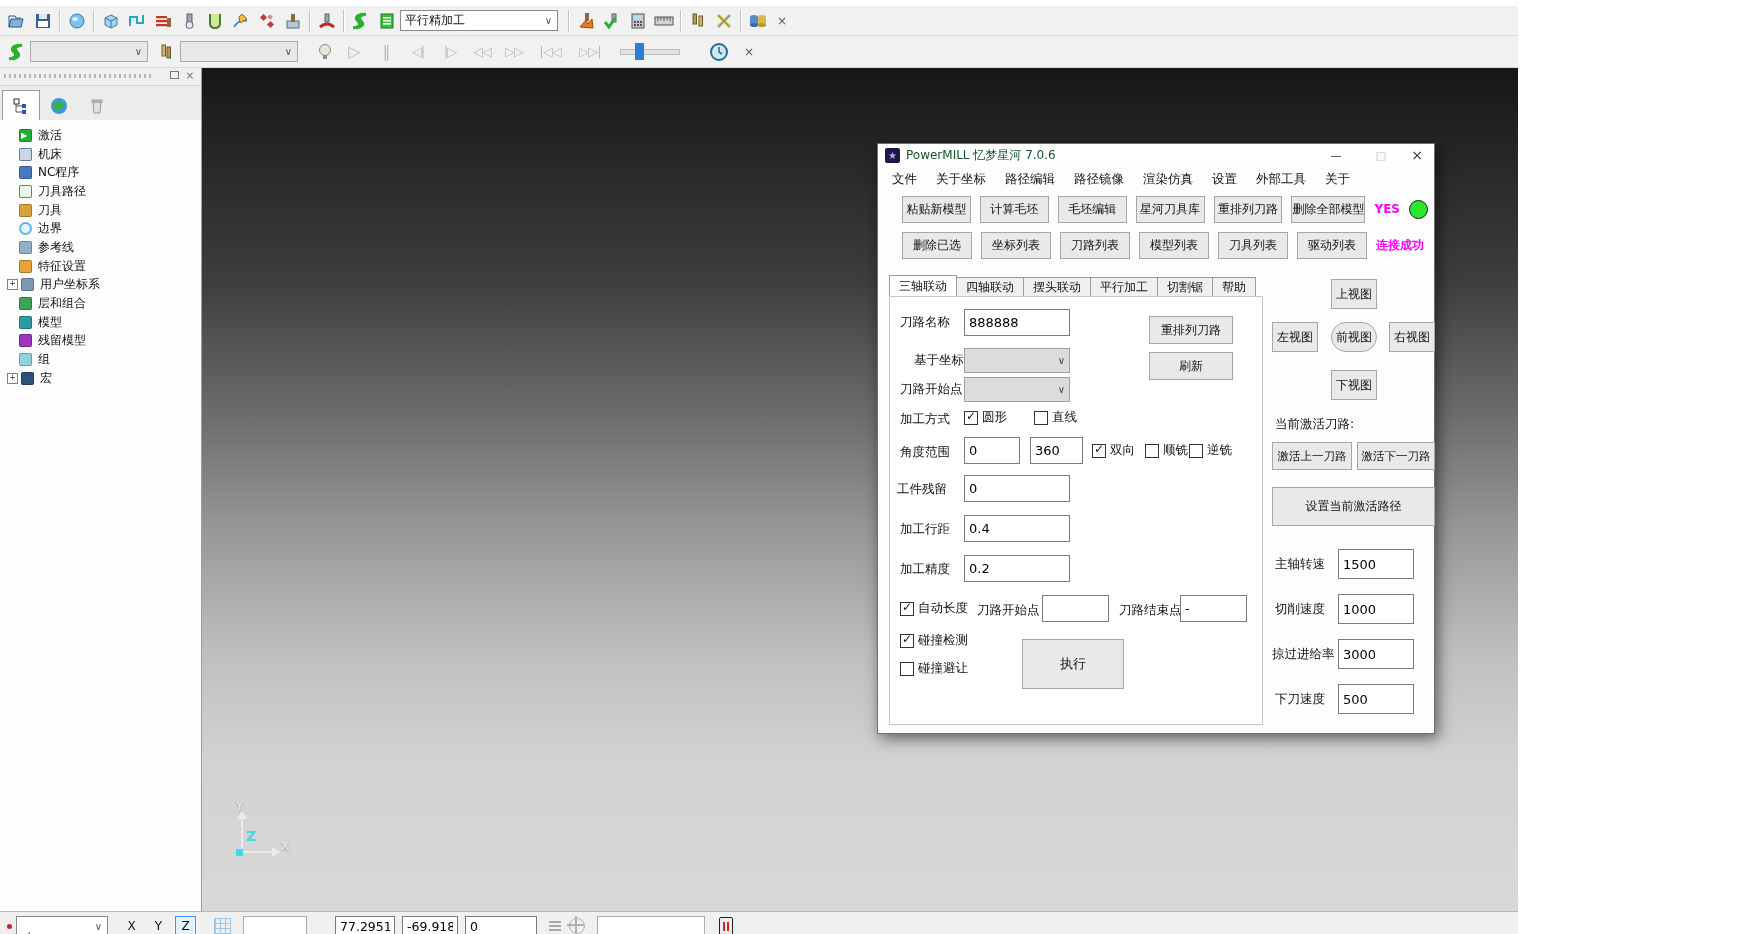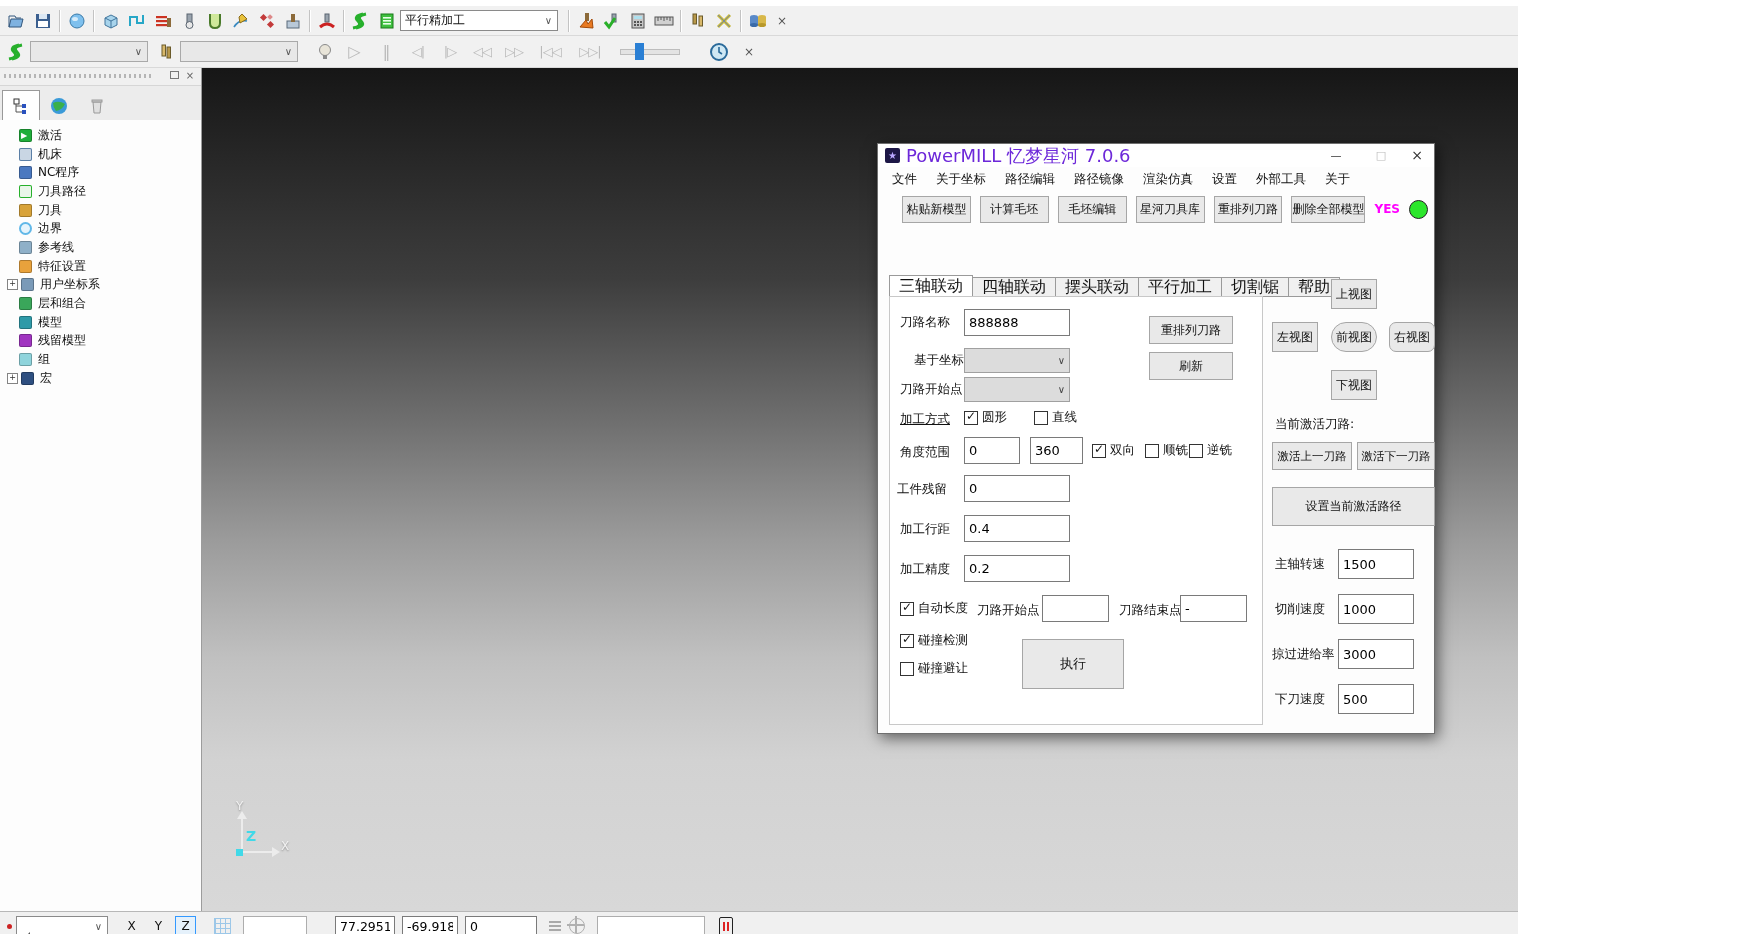--- a/index.html
+++ b/index.html
@@ -61,33 +61,33 @@
   .triad .vhead{position:absolute;left:11px;top:10px;width:0;height:0;border-left:5px solid transparent;border-right:5px solid transparent;border-bottom:8px solid #ececec;}
   .triad .hhead{position:absolute;left:46px;top:46px;width:0;height:0;border-top:5px solid transparent;border-bottom:5px solid transparent;border-left:8px solid #ececec;}
   .triad .origin{position:absolute;left:10px;top:48px;width:7px;height:7px;background:#41d9e8;}
 
   
   .dialog{position:absolute;left:877px;top:137px;width:558px;height:591px;background:#fdfdfd;
      border:1px solid #6f6f6f;box-shadow:3px 4px 14px rgba(0,0,0,.55);box-sizing:border-box;}
   .dtitle{height:23px;display:flex;align-items:center;background:#fff;}
   .dtitle .appic{width:15px;height:15px;background:#1d1746;border-radius:2px;margin:0 6px 0 7px;
      color:#b9a7ff;font-size:10px;line-height:15px;text-align:center;}
-  .dtitle .ttext{font-size:18px;color:#6d28d9;}
+  .dtitle .ttext{font-size:12px;color:#14532d;}
   .wbtn{position:absolute;top:2px;width:30px;height:19px;text-align:center;line-height:19px;font-size:11px;color:#333;}
   .wbtn.dis{color:#b9b9b9;}
   .dmenu{height:25px;display:flex;align-items:center;padding-left:14px;gap:19px;background:#fdfdfd;}
   .dmenu span{font-size:12.5px;}
   .btnrow{position:absolute;left:24px;right:6px;height:28px;display:flex;gap:9px;align-items:center;}
   .wbtn93{flex:1;height:27px;background:#e9e9e9;border:1px solid #a6a6a6;font-size:12px;
      display:flex;align-items:center;justify-content:center;box-sizing:border-box;white-space:nowrap;}
   .magenta{color:#ff00ff;font-weight:bold;font-size:12px;white-space:nowrap;}
   .greendot{width:19px;height:19px;border-radius:50%;background:#2ce62c;border:1.5px solid #222;box-sizing:border-box;flex:0 0 auto;}
   .tabs{position:absolute;left:11px;top:131px;display:flex;align-items:flex-end;height:22px;}
   .tab{height:20px;padding:0 9px;background:#f0f0f0;border:1px solid #9a9a9a;border-left-width:0;
-     font-size:16px;display:flex;align-items:center;box-sizing:border-box;}
+     font-size:12px;display:flex;align-items:center;box-sizing:border-box;}
   .tab:first-child{border-left-width:1px;}
   .tab.active{height:22px;background:#fff;border-bottom-color:#fff;}
   .gpanel{position:absolute;left:11px;top:152px;width:374px;height:429px;background:#fff;border:1px solid #c8c8c8;box-sizing:border-box;}
   .flabel{position:absolute;font-size:12.5px;white-space:nowrap;}
   .txt{position:absolute;border:1px solid #7a7a7a;background:#fff;font-family:inherit;font-size:13px;
      padding:0 4px;box-sizing:border-box;outline:none;}
   .ddl{position:absolute;background:#dcdcdc;border:1px solid #a0a0a0;display:flex;align-items:center;box-sizing:border-box;}
   .ddl .chev{margin-left:auto;color:#444;font-size:10px;padding-right:4px;}
   .cbrow{position:absolute;display:flex;align-items:center;}
   .cb{width:14px;height:14px;border:1.5px solid #333;background:#fff;box-sizing:border-box;position:relative;flex:0 0 auto;}
@@ -469,20 +469,29 @@
     <div class="btnrow" style="top:51px;">
       <div class="wbtn93">粘贴新模型</div>
       <div class="wbtn93">计算毛坯</div>
       <div class="wbtn93">毛坯编辑</div>
       <div class="wbtn93">星河刀具库</div>
       <div class="wbtn93">重排列刀路</div>
       <div class="wbtn93">删除全部模型</div>
       <span class="magenta">YES</span>
       <span class="greendot"></span>
     </div>
+    <div class="btnrow" style="top:87px;">
+      <div class="wbtn93">删除已选</div>
+      <div class="wbtn93">坐标列表</div>
+      <div class="wbtn93">刀路列表</div>
+      <div class="wbtn93">模型列表</div>
+      <div class="wbtn93">刀具列表</div>
+      <div class="wbtn93">驱动列表</div>
+      <span class="magenta" style="width:52px;">连接成功</span>
+    </div>
 
     <div class="tabs">
       <div class="tab active">三轴联动</div>
       <div class="tab">四轴联动</div>
       <div class="tab">摆头联动</div>
       <div class="tab">平行加工</div>
       <div class="tab">切割锯</div>
       <div class="tab">帮助</div>
     </div>
 
@@ -495,21 +504,21 @@
       <div class="ddl" style="left:74px;top:51px;width:106px;height:25px;">
           <span class="chev">∨</span>
         </div>
       <div class="gbtn" style="left:259px;top:55px;width:84px;height:28px;">刷新</div>
 
       <span class="flabel" style="left:10px;top:84px;">刀路开始点</span>
       <div class="ddl" style="left:74px;top:80px;width:106px;height:25px;">
           <span class="chev">∨</span>
         </div>
 
-      <span class="flabel" style="left:10px;top:114px;text-decoration:underline;">加工方式</span>
+      <span class="flabel" style="left:10px;top:114px;">加工方式</span>
       <span class="cbrow" style="left:74px;top:112px;">
           <span class="cb">
             <span class="mark">✓</span>
           </span>
           <span class="cbl">圆形</span>
         </span>
       <span class="cbrow" style="left:144px;top:112px;">
           <span class="cb"></span>
           <span class="cbl">直线</span>
         </span>
@@ -562,21 +571,21 @@
           <span class="cb"></span>
           <span class="cbl">碰撞避让</span>
         </span>
 
       <div class="gbtn" style="left:132px;top:342px;width:102px;height:50px;font-size:13px;">执行</div>
     </div>
 
     <div class="gbtn" style="left:453px;top:135px;width:46px;height:30px;">上视图</div>
     <div class="gbtn" style="left:394px;top:178px;width:46px;height:30px;">左视图</div>
     <div class="gbtn" style="left:453px;top:178px;width:46px;height:30px;border-radius:15px;">前视图</div>
-    <div class="gbtn" style="left:511px;top:178px;width:46px;height:30px;border-radius:7px;">右视图</div>
+    <div class="gbtn" style="left:511px;top:178px;width:46px;height:30px;">右视图</div>
     <div class="gbtn" style="left:453px;top:226px;width:46px;height:30px;">下视图</div>
 
     <span class="caption" style="left:397px;top:272px;">当前激活刀路:</span>
     <div class="gbtn" style="left:394px;top:298px;width:80px;height:28px;font-size:11.5px;">激活上一刀路</div>
     <div class="gbtn" style="left:479px;top:298px;width:78px;height:28px;font-size:11.5px;">激活下一刀路</div>
     <div class="gbtn" style="left:394px;top:343px;width:163px;height:39px;">设置当前激活路径</div>
 
     <span class="caption" style="left:397px;top:412px;">主轴转速</span>
     <input class="txt" style="left: 460px; top: 405px; width: 76px; height: 30px;" value="1500">
     <span class="caption" style="left:397px;top:457px;">切削速度</span>

